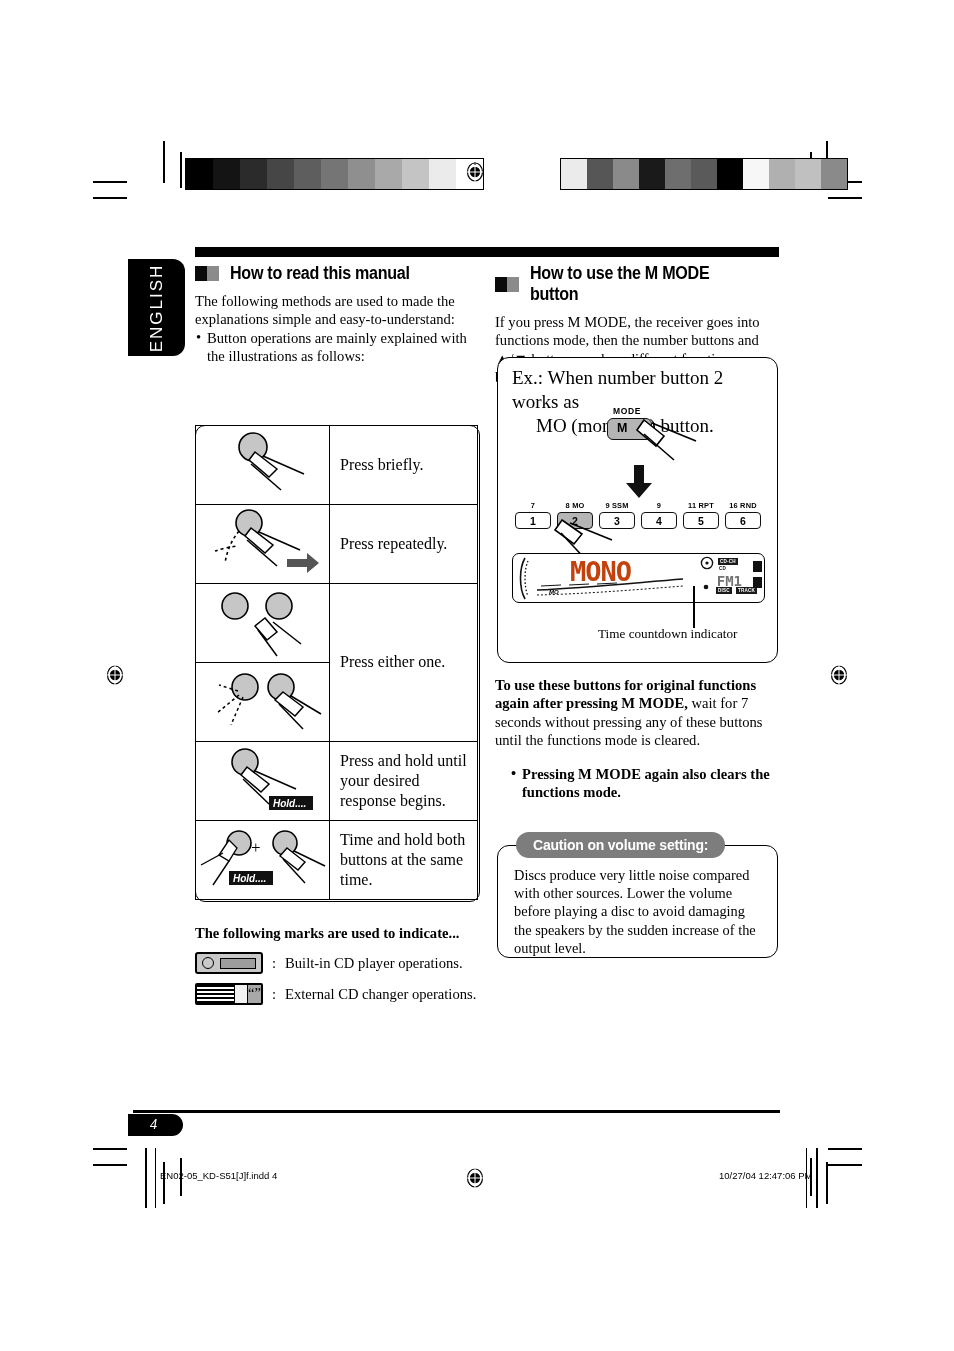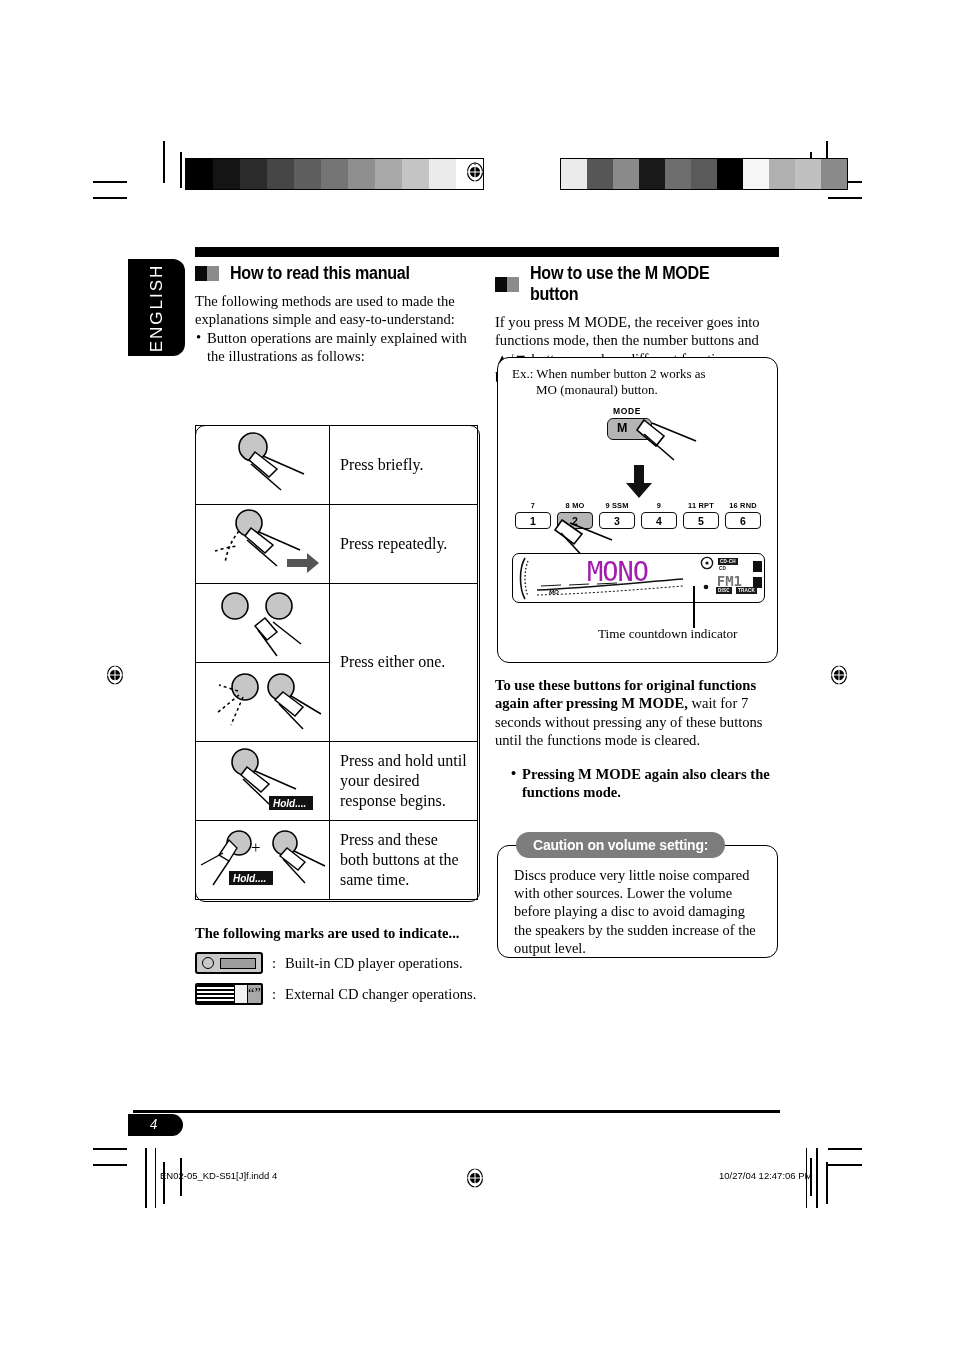--- a/index.html
+++ b/index.html
@@ -61,21 +61,21 @@
   .glyph-ch{width:68px;height:22px;border:2px solid #000;border-radius:2px;
             display:flex;box-sizing:border-box;overflow:hidden;background:#fff;}
   .glyph-ch u{display:block;width:38px;height:100%;
      background:repeating-linear-gradient(180deg,#000 0 2px,#fff 2px 4px);}
   .glyph-ch s{display:block;width:12px;height:100%;background:#f2f2f2;border-left:1.5px solid #000;}
   .glyph-ch q{display:block;flex:1;height:100%;background:#a8a8a8;border-left:1.5px solid #000;}
 
   
   .illus{position:absolute;left:497px;top:357px;width:281px;height:306px;
          border:1.6px solid #000;border-radius:12px;background:#fff;box-sizing:border-box;}
-  .illus .ex{position:absolute;left:14px;top:8px;width:255px;font-size:13px;line-height:1.26;}
+  .illus .ex{position:absolute;left:14px;top:8px;width:255px;font-size:19px;line-height:1.26;}
   .illus .ex .ind{display:block;padding-left:24px;}
 
   .modewrap{position:absolute;left:96px;top:48px;width:120px;height:54px;}
   .modelbl{position:absolute;left:19px;top:0;font-family:"Liberation Sans",sans-serif;
            font-size:8.5px;font-weight:bold;letter-spacing:.6px;}
   .mbtn{position:absolute;left:13px;top:12px;width:43px;height:20px;background:#b5b5b5;
         border:1.6px solid #111;border-radius:6px;}
   .mbtn span{position:absolute;left:9px;top:2px;font-family:"Liberation Sans",sans-serif;
         font-size:12.5px;font-weight:bold;}
 
@@ -85,22 +85,22 @@
   .nb{width:36px;}
   .nb .lbl{font-family:"Liberation Sans",sans-serif;font-size:7.4px;font-weight:bold;
            text-align:center;letter-spacing:.2px;margin-bottom:2px;white-space:nowrap;}
   .nb .key{height:15px;border:1.5px solid #111;border-radius:4px;background:#fff;
            display:flex;align-items:center;justify-content:center;
            font-family:"Liberation Sans",sans-serif;font-size:10.5px;font-weight:bold;}
   .nb.on .key{background:#b5b5b5;}
 
   .lcd{position:absolute;left:14px;top:195px;width:253px;height:50px;border:1.6px solid #000;
        border-radius:7px;background:#fff;box-sizing:border-box;overflow:hidden;}
-  .lcd .mono{position:absolute;left:74px;top:2px;font-family:"DejaVu Sans Mono",monospace;
-       font-size:27px;font-weight:normal;letter-spacing:-1px;color:#a21caf;}
+  .lcd .mono{position:absolute;left:57px;top:2px;font-family:"DejaVu Sans Mono",monospace;
+       font-size:27px;font-weight:bold;letter-spacing:-1px;color:#c2410c;}
   .lcd .fm{position:absolute;right:22px;top:19px;font-family:"DejaVu Sans Mono",monospace;
        font-size:14px;font-weight:bold;color:#737373;}
   .lcd .tag{position:absolute;background:#1a1a1a;color:#fff;font-family:"Liberation Sans",sans-serif;
        font-size:4.6px;font-weight:bold;letter-spacing:.2px;padding:1px 2px;white-space:nowrap;}
   .lcd .mosm{position:absolute;left:36px;bottom:7px;font-family:"Liberation Sans",sans-serif;
        font-size:6px;font-weight:bold;font-style:italic;}
 
   .tci{position:absolute;left:100px;top:268px;font-size:13.2px;}
   .tciline{position:absolute;background:#000;}
 
@@ -304,21 +304,21 @@
         <path d="M30 38 L14 62" stroke="#000" stroke-width="1.4" fill="none"></path>
         <text x="52" y="30" font-family="Liberation Serif, serif" font-size="17">+</text>
         <circle cx="86" cy="20" r="12" fill="#c6c6c6" stroke="#000" stroke-width="1.6"></circle>
         <path d="M88 25 L106 39 L99 47 L81 33 Z" fill="#fff" stroke="#000" stroke-width="1.4"></path>
         <path d="M95 28 L126 43" stroke="#000" stroke-width="1.4" fill="none"></path>
         <path d="M84 36 L106 60" stroke="#000" stroke-width="1.4" fill="none"></path>
         <rect x="30" y="48" width="44" height="14" fill="#111"></rect>
         <text x="34" y="59" fill="#fff" font-family="Liberation Sans, sans-serif" font-size="10" font-weight="bold" font-style="italic">Hold....</text>
       </svg>
     </td>
-    <td class="desc">Press and these both buttons at the same time.</td>
+    <td class="desc">Time and hold both buttons at the same time.</td>
   </tr>
 </tbody>
     </table>
 <div class="gt-round"></div>
 </div>
 
 <div class="marks">
   <h3>The following marks are used to indicate...</h3>
   <div class="markrow">
     <span class="glyph-cd">

